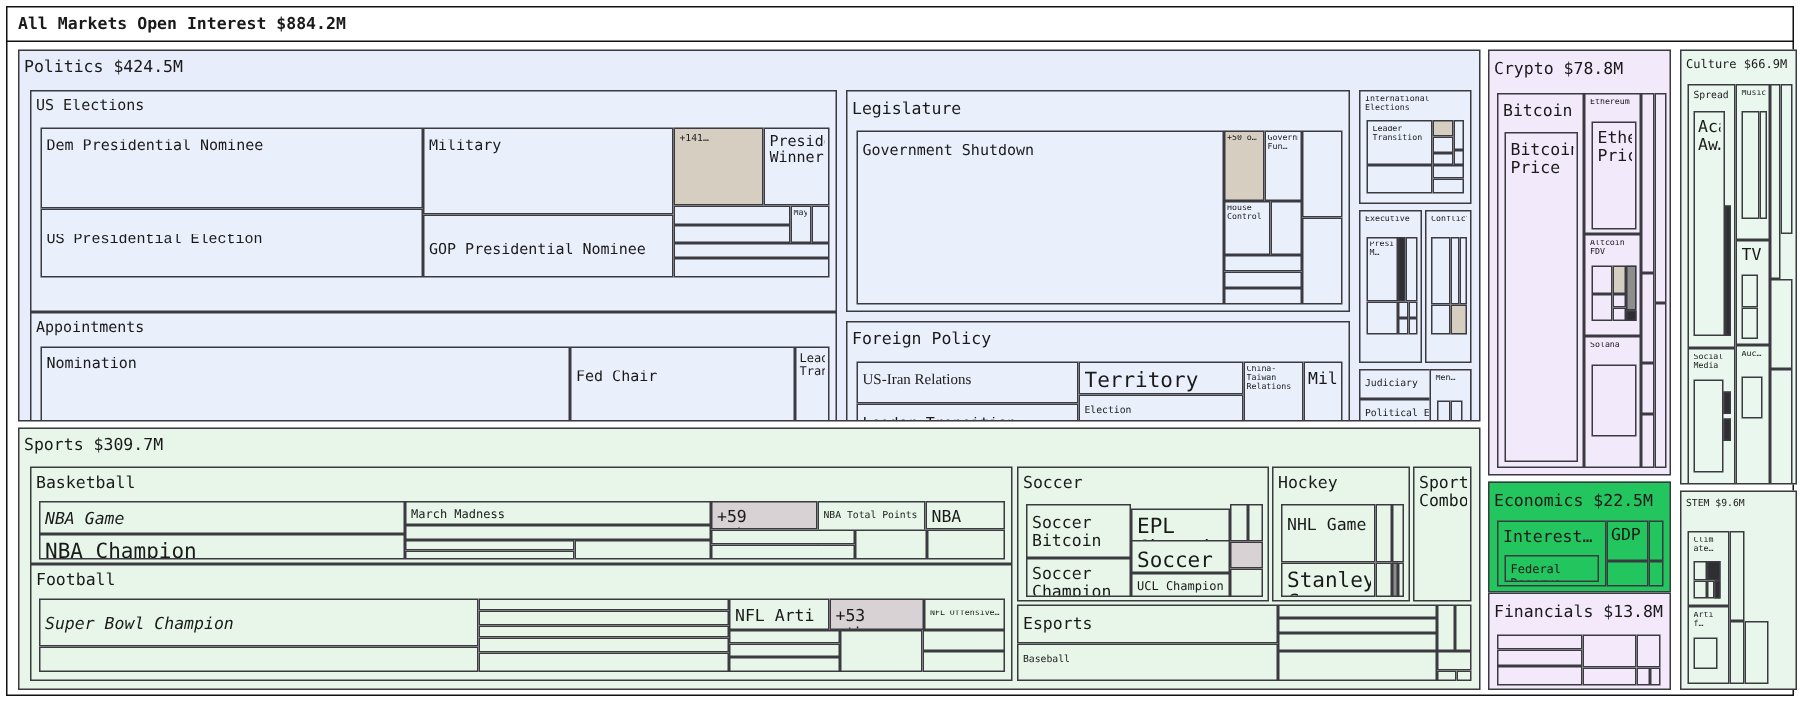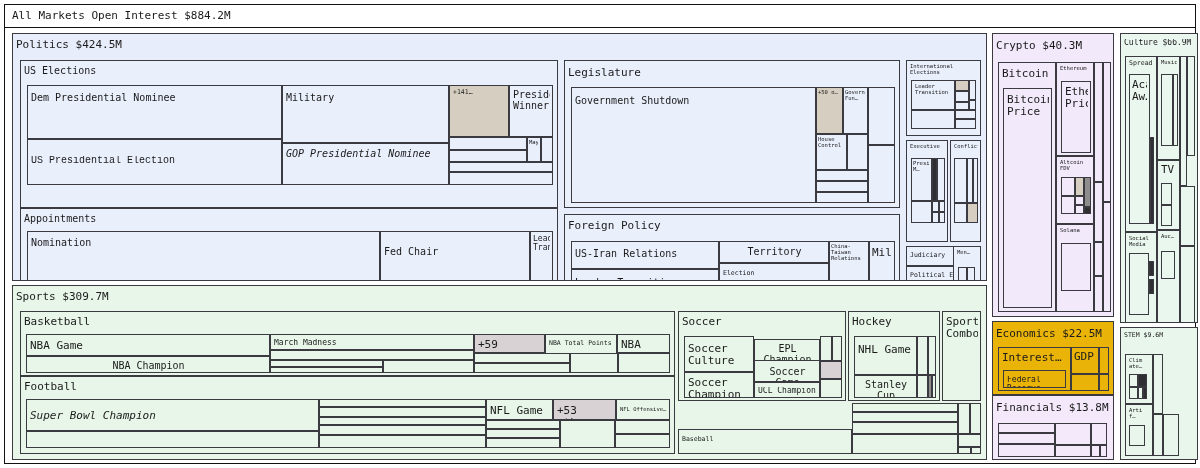--- a/index.html
+++ b/index.html
@@ -18,65 +18,65 @@
   
   .node { position:absolute; border:1px solid #3a3a40; overflow:hidden; }
   .node.thick { border-width:1.5px; }
   .lbl {
     position:absolute; left:3px; top:1px; right:2px;
     line-height:1.08; white-space:normal; overflow:hidden;
     pointer-events:none;
   }
   .f11 { font-size:11px; }
   .f10 { font-size:10px; }
-  .f9  { font-size:10px;text-align:center; }
+  .f9  { font-size:14px; }
   .f8  { font-size:8px; }
   .f65 { font-size:6.5px; }
   .f55 { font-size:5.5px; }
 
   
   .c-pol  { background:#e8edfb; }
   .c-pol2 { background:#eaeffc; }
   .c-spo  { background:#e7f6e8; }
   .c-cry  { background:#f2e9fb; }
   .c-cul  { background:#eaf7ee; }
-  .c-eco  { background:#eab308; }
+  .c-eco  { background:#22c55e; }
   .c-fin  { background:#f3e9fb; }
   .c-stem { background:#e9f6ec; }
   .c-tan  { background:#d5cec1; }
   .c-gray { background:#d8d2d4; }
   .c-dark { background:#2f2f33; }
   .c-mid  { background:#8d8d8d; }
 </style>
 </head>
 <body>
 
 <div class="tm root">
 
   <div class="node" style="left:-1px;top:-1px;width:1192px;height:24px;background:#fff;border-color:#111;">
-    <div class="lbl f11" style="top:5px;left:7px;">All Markets Open Interest $884.2M</div>
+    <div class="lbl f11" style="top:5px;left:7px;font-weight:bold;">All Markets Open Interest $884.2M</div>
   </div>
 
   <div class="node thick c-pol" style="left:7px;top:28px;width:975px;height:248px;">
     <div class="lbl f11" style="top:5px;">Politics $424.5M</div>
 
     <div class="node c-pol2" style="left:7px;top:26px;width:538px;height:148px;">
       <div class="lbl f10" style="top:5px;">US Elections</div>
 
       <div class="node c-pol2" style="left:6px;top:24px;width:255px;height:54px;">
         <div class="lbl f10" style="top:7px;">Dem Presidential Nominee</div>
       </div>
       <div class="node c-pol2" style="left:6px;top:78px;width:255px;height:46px;font-family:Liberation Mono, monospace;">
         <div class="lbl f10" style="top:16px;">US Presidential Election</div>
       </div>
       <div class="node c-pol2" style="left:261px;top:24px;width:167px;height:58px;">
         <div class="lbl f10" style="top:7px;">Military</div>
       </div>
       <div class="node c-pol2" style="left:261px;top:82px;width:167px;height:42px;">
-        <div class="lbl f10" style="top:5px;font-style:italic;">GOP Presidential Nominee</div>
+        <div class="lbl f10" style="top:18px;">GOP Presidential Nominee</div>
       </div>
       <div class="node c-tan" style="left:428px;top:24px;width:60px;height:52px;">
         <div class="lbl f65" style="top:3px;">+141…</div>
       </div>
       <div class="node c-pol2" style="left:488px;top:24px;width:44px;height:52px;">
         <div class="lbl f10" style="top:4px;">Presidential Winner</div>
       </div>
       <div class="node c-pol2" style="left:428px;top:76px;width:78px;height:13px;"></div>
       <div class="node c-pol2" style="left:428px;top:89px;width:78px;height:12px;"></div>
       <div class="node c-pol2" style="left:506px;top:76px;width:14px;height:25px;">
@@ -118,21 +118,21 @@
       <div class="node c-pol2" style="left:251px;top:109px;width:52px;height:11px;"></div>
       <div class="node c-pol2" style="left:251px;top:120px;width:52px;height:11px;"></div>
       <div class="node c-pol2" style="left:251px;top:131px;width:52px;height:11px;"></div>
       <div class="node c-pol2" style="left:303px;top:26px;width:27px;height:58px;"></div>
       <div class="node c-pol2" style="left:303px;top:84px;width:27px;height:58px;"></div>
     </div>
 
     <div class="node c-pol2" style="left:551px;top:180px;width:336px;height:90px;">
       <div class="lbl f11" style="top:5px;">Foreign Policy</div>
       <div class="node c-pol2" style="left:6px;top:26px;width:148px;height:28px;">
-        <div class="lbl f10" style="top:7px;">US-Iran Relations</div>
+        <div class="lbl f10" style="top:7px;font-family:Liberation Serif, serif;">US-Iran Relations</div>
       </div>
       <div class="node c-pol2" style="left:6px;top:54px;width:148px;height:29px;">
         <div class="lbl f10" style="top:8px;">Leader Transition</div>
       </div>
       <div class="node c-pol2" style="left:154px;top:26px;width:110px;height:22px;">
         <div class="lbl f9" style="top:5px;">Territory</div>
       </div>
       <div class="node c-pol2" style="left:154px;top:48px;width:110px;height:19px;">
         <div class="lbl f65" style="top:6px;">Election</div>
       </div>
@@ -197,21 +197,21 @@
       <div class="node c-pol2" style="left:13px;top:20px;width:8px;height:24px;"></div>
     </div>
   </div>
 
   <div class="node thick c-spo" style="left:7px;top:280px;width:975px;height:175px;">
     <div class="lbl f11" style="top:5px;">Sports $309.7M</div>
 
     <div class="node c-spo" style="left:7px;top:25px;width:655px;height:65px;">
       <div class="lbl f11" style="top:4px;">Basketball</div>
       <div class="node c-spo" style="left:5px;top:22px;width:244px;height:22px;">
-        <div class="lbl f11" style="top:5px;">NBA Game</div>
+        <div class="lbl f11" style="top:5px;font-style:italic;">NBA Game</div>
       </div>
       <div class="node c-spo" style="left:5px;top:44px;width:244px;height:17px;">
         <div class="lbl f9" style="top:4px;">NBA Champion</div>
       </div>
       <div class="node c-spo" style="left:249px;top:22px;width:204px;height:16px;">
         <div class="lbl f8" style="top:4px;">March Madness</div>
       </div>
       <div class="node c-spo" style="left:249px;top:38px;width:204px;height:10px;"></div>
       <div class="node c-spo" style="left:249px;top:48px;width:113px;height:7px;"></div>
       <div class="node c-spo" style="left:249px;top:55px;width:113px;height:6px;"></div>
@@ -236,40 +236,40 @@
       <div class="node c-spo" style="left:5px;top:22px;width:293px;height:32px;">
         <div class="lbl f11" style="top:10px;font-style:italic;">Super Bowl Champion</div>
       </div>
       <div class="node c-spo" style="left:5px;top:54px;width:293px;height:17px;"></div>
       <div class="node c-spo" style="left:298px;top:22px;width:167px;height:8px;"></div>
       <div class="node c-spo" style="left:298px;top:30px;width:167px;height:10px;"></div>
       <div class="node c-spo" style="left:298px;top:40px;width:167px;height:8px;"></div>
       <div class="node c-spo" style="left:298px;top:48px;width:167px;height:10px;"></div>
       <div class="node c-spo" style="left:298px;top:58px;width:167px;height:13px;"></div>
       <div class="node c-spo" style="left:465px;top:22px;width:67px;height:21px;">
-        <div class="lbl f11" style="top:5px;">NFL Game</div>
+        <div class="lbl f11" style="top:5px;">NFL Arti</div>
       </div>
       <div class="node c-gray" style="left:532px;top:22px;width:63px;height:21px;">
         <div class="lbl f11" style="top:5px;">+53 others</div>
       </div>
       <div class="node c-spo" style="left:595px;top:22px;width:54px;height:21px;">
         <div class="lbl f55" style="top:7px;">NFL Offensive…</div>
       </div>
       <div class="node c-spo" style="left:465px;top:43px;width:74px;height:9px;"></div>
       <div class="node c-spo" style="left:465px;top:52px;width:74px;height:9px;"></div>
       <div class="node c-spo" style="left:465px;top:61px;width:74px;height:10px;"></div>
       <div class="node c-spo" style="left:539px;top:43px;width:55px;height:28px;"></div>
       <div class="node c-spo" style="left:594px;top:43px;width:55px;height:14px;"></div>
       <div class="node c-spo" style="left:594px;top:57px;width:55px;height:14px;"></div>
     </div>
 
     <div class="node c-spo" style="left:665px;top:25px;width:168px;height:90px;">
       <div class="lbl f11" style="top:4px;">Soccer</div>
       <div class="node c-spo" style="left:5px;top:24px;width:70px;height:36px;">
-        <div class="lbl f11" style="top:6px;">Soccer Culture</div>
+        <div class="lbl f11" style="top:6px;">Soccer Bitcoin</div>
       </div>
       <div class="node c-spo" style="left:5px;top:60px;width:70px;height:26px;">
         <div class="lbl f11" style="top:4px;">Soccer Champion</div>
       </div>
       <div class="node c-spo" style="left:75px;top:27px;width:66px;height:24px;">
         <div class="lbl f9" style="top:4px;">EPL Champion</div>
       </div>
       <div class="node c-spo" style="left:75px;top:48px;width:66px;height:22px;">
         <div class="lbl f9" style="top:6px;">Soccer Game</div>
       </div>
@@ -294,36 +294,39 @@
       <div class="node c-spo" style="left:79px;top:24px;width:8px;height:39px;"></div>
       <div class="node c-spo" style="left:68px;top:63px;width:11px;height:23px;"></div>
       <div class="node c-mid" style="left:79px;top:63px;width:4px;height:23px;"></div>
       <div class="node c-spo" style="left:83px;top:63px;width:4px;height:23px;"></div>
     </div>
 
     <div class="node c-spo" style="left:929px;top:25px;width:39px;height:90px;">
       <div class="lbl f11" style="top:4px;">Sports Combo</div>
     </div>
 
+    <div class="node c-spo" style="left:665px;top:117px;width:174px;height:26px;">
+      <div class="lbl f11" style="top:6px;">Esports</div>
+    </div>
     <div class="node c-spo" style="left:665px;top:143px;width:174px;height:25px;">
       <div class="lbl f65" style="top:6px;">Baseball</div>
     </div>
     <div class="node c-spo" style="left:839px;top:117px;width:106px;height:9px;"></div>
     <div class="node c-spo" style="left:839px;top:126px;width:106px;height:10px;"></div>
     <div class="node c-spo" style="left:839px;top:136px;width:106px;height:12px;"></div>
     <div class="node c-spo" style="left:839px;top:148px;width:106px;height:20px;"></div>
     <div class="node c-spo" style="left:945px;top:117px;width:12px;height:31px;"></div>
     <div class="node c-spo" style="left:957px;top:117px;width:11px;height:31px;"></div>
     <div class="node c-spo" style="left:945px;top:148px;width:23px;height:13px;"></div>
     <div class="node c-spo" style="left:945px;top:161px;width:13px;height:7px;"></div>
     <div class="node c-spo" style="left:958px;top:161px;width:10px;height:7px;"></div>
   </div>
 
   <div class="node thick c-cry" style="left:987px;top:28px;width:122px;height:284px;">
-    <div class="lbl f11" style="top:6px;">Crypto $40.3M</div>
+    <div class="lbl f11" style="top:6px;">Crypto $78.8M</div>
 
     <div class="node c-cry" style="left:5px;top:28px;width:58px;height:250px;">
       <div class="lbl f11" style="top:5px;">Bitcoin</div>
       <div class="node c-cry" style="left:4px;top:25px;width:49px;height:220px;">
         <div class="lbl f11" style="top:5px;">Bitcoin Price</div>
       </div>
     </div>
 
     <div class="node c-cry" style="left:63px;top:28px;width:38px;height:94px;">
       <div class="lbl f55" style="top:3px;">Ethereum</div>

